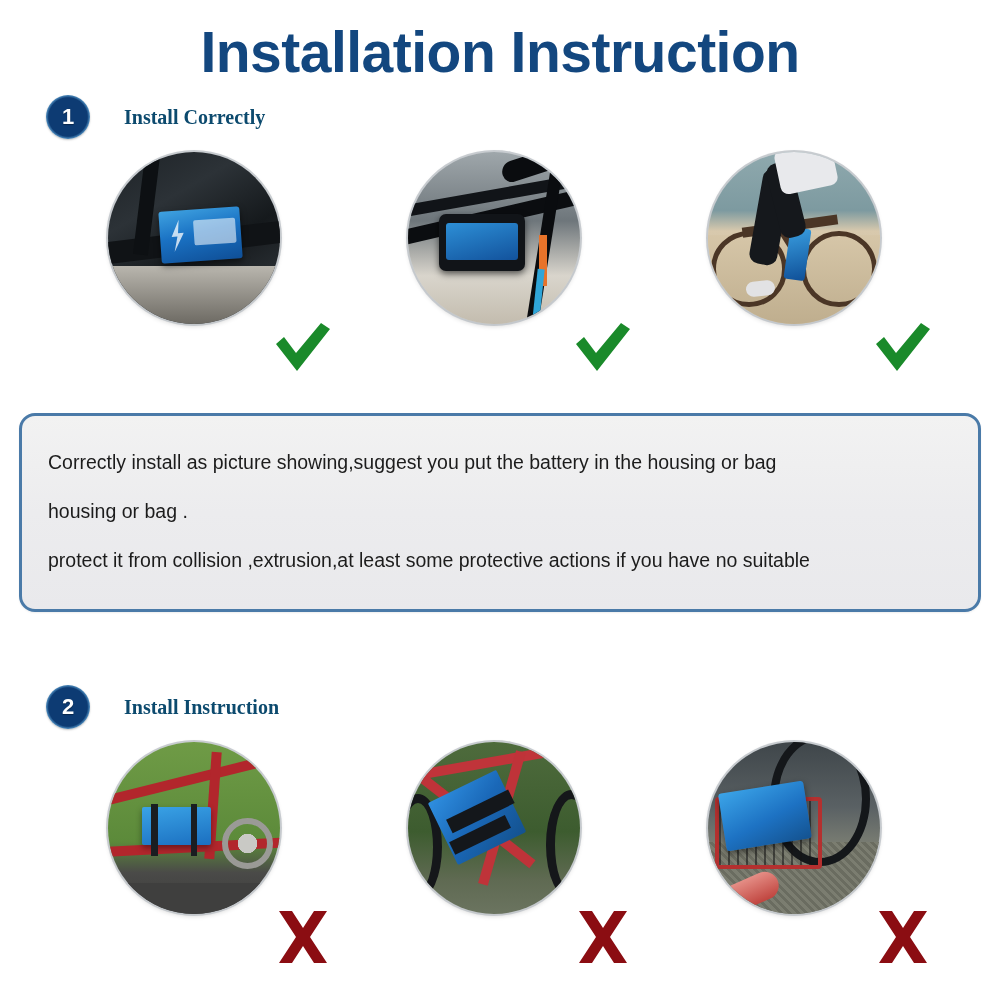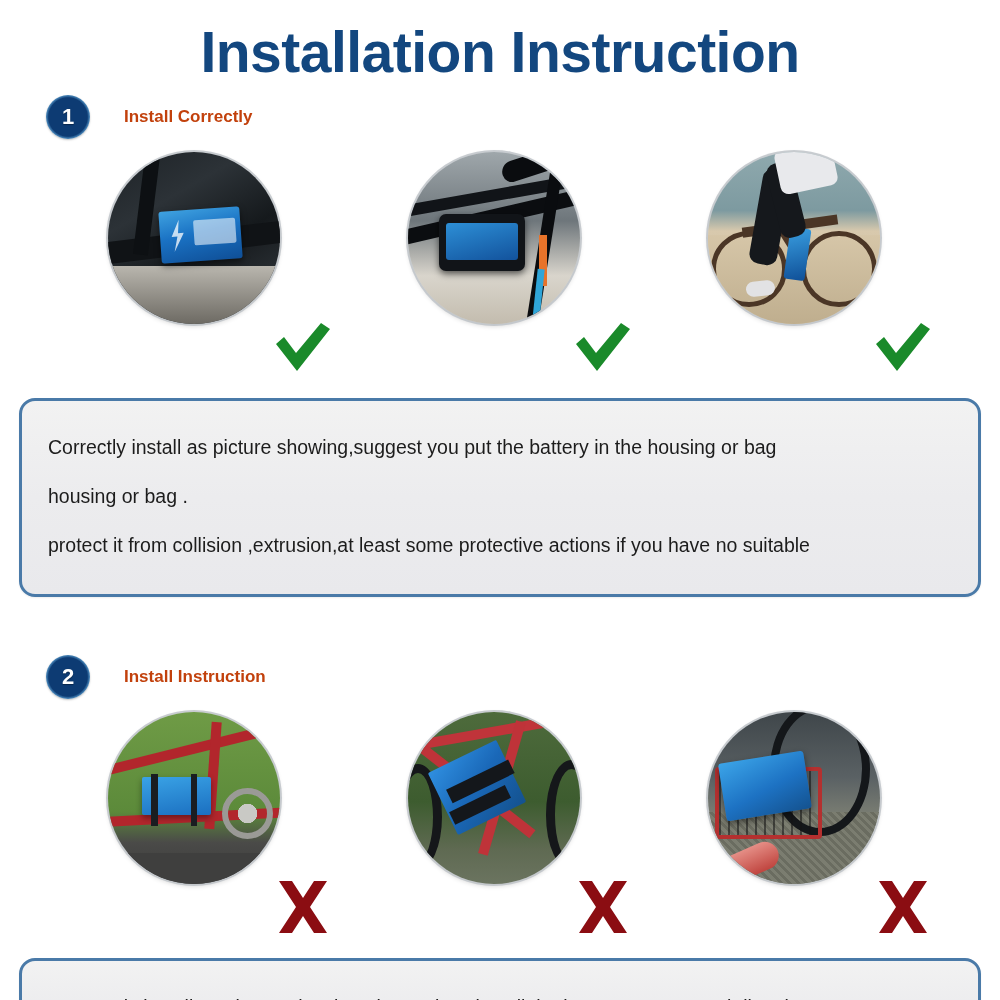--- a/index.html
+++ b/index.html
@@ -54,24 +54,24 @@
   .badge-num {
     color: #ffffff;
     font-size: 22px;
     font-weight: bold;
     line-height: 1;
     font-family: "Liberation Sans", sans-serif;
     text-shadow: 0 1px 1px rgba(0,0,0,0.35);
   }
 
   .step-title {
-    font-size: 17px;
+    font-size: 20px;
     font-weight: bold;
-    color: #c2410c;
-    font-family: Liberation Sans, sans-serif;
+    color: #0c4a6e;
+    font-family: Liberation Serif, serif;
   }
 
   
   .photo-row {
     display: flex;
     justify-content: flex-start;
     padding-left: 108px;
     gap: 84px;
     margin-top: 13px;
   }
@@ -98,21 +98,21 @@
     bottom: -8px;
     font-size: 0;
     line-height: 0;
   }
 
   .check-svg { display: block; }
   .x-svg { display: block; }
 
   
   .note-box {
-    margin: 0 auto;
+    margin: 15px auto;
     width: 962px;
     border: 3px solid #4a7aa8;
     border-radius: 16px;
     background: linear-gradient(180deg, #f2f2f2 0%, #ececee 50%, #e9e9ec 100%);
     padding: 22px 26px 24px 26px;
     box-shadow: 0 1px 2px rgba(0,0,0,0.07);
   }
 
   .note-line {
     font-size: 19.5px;

